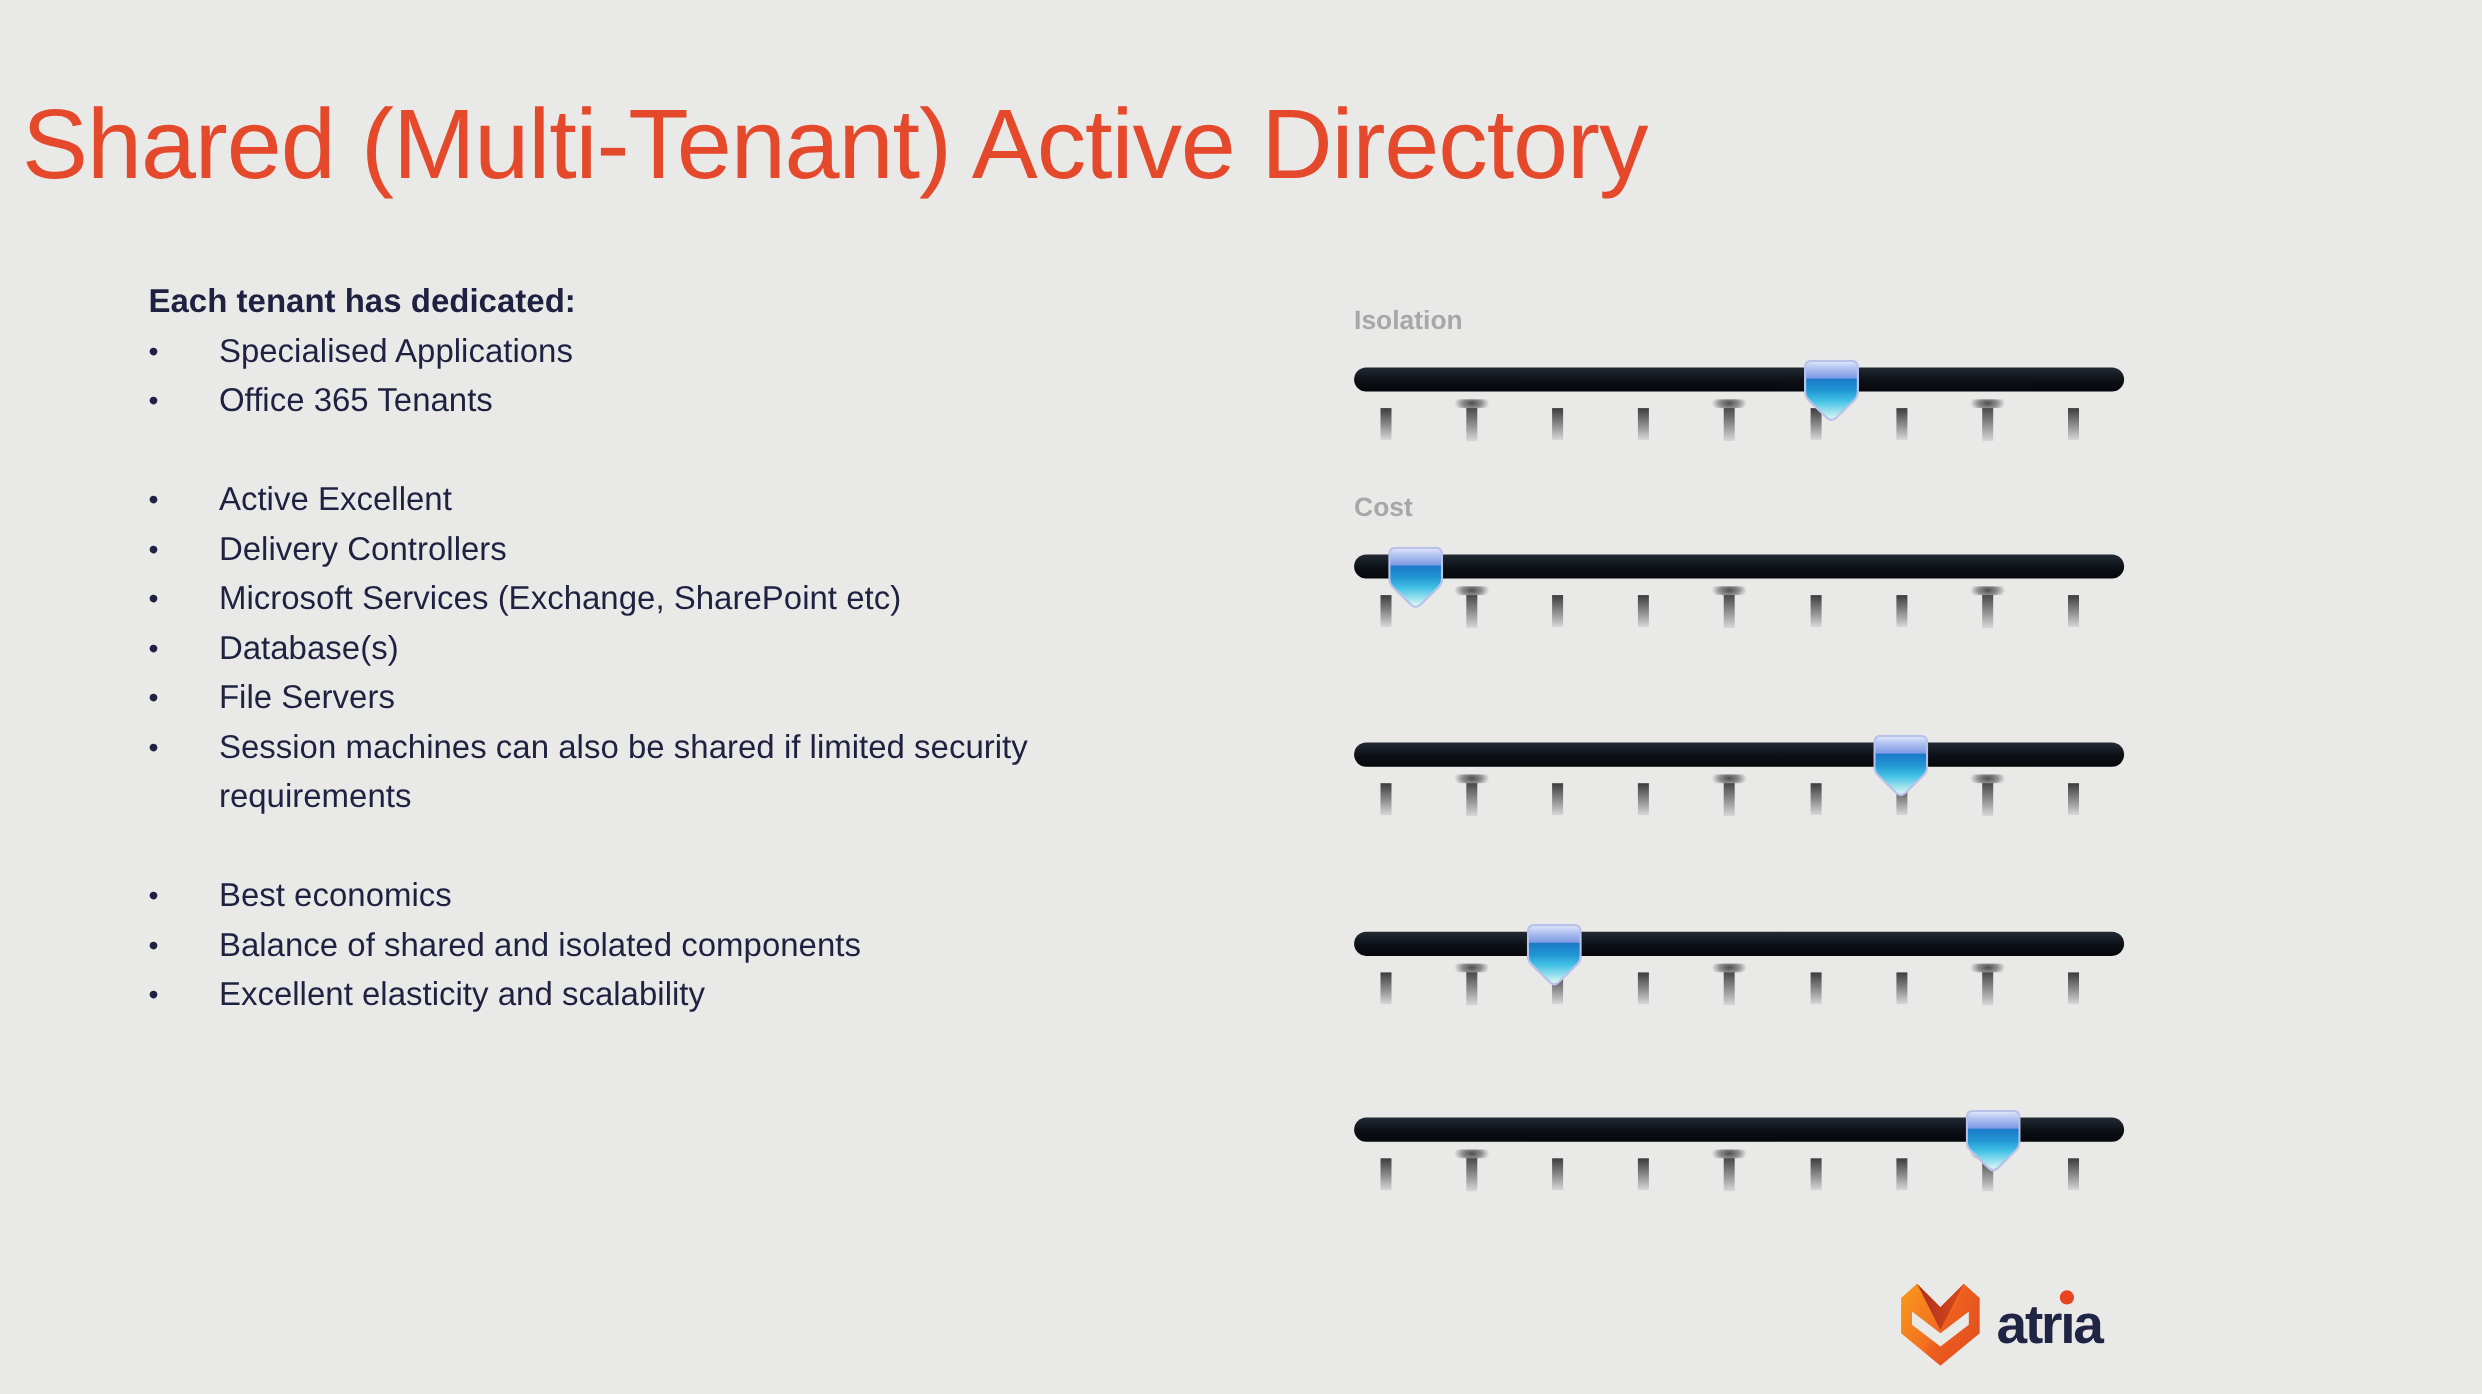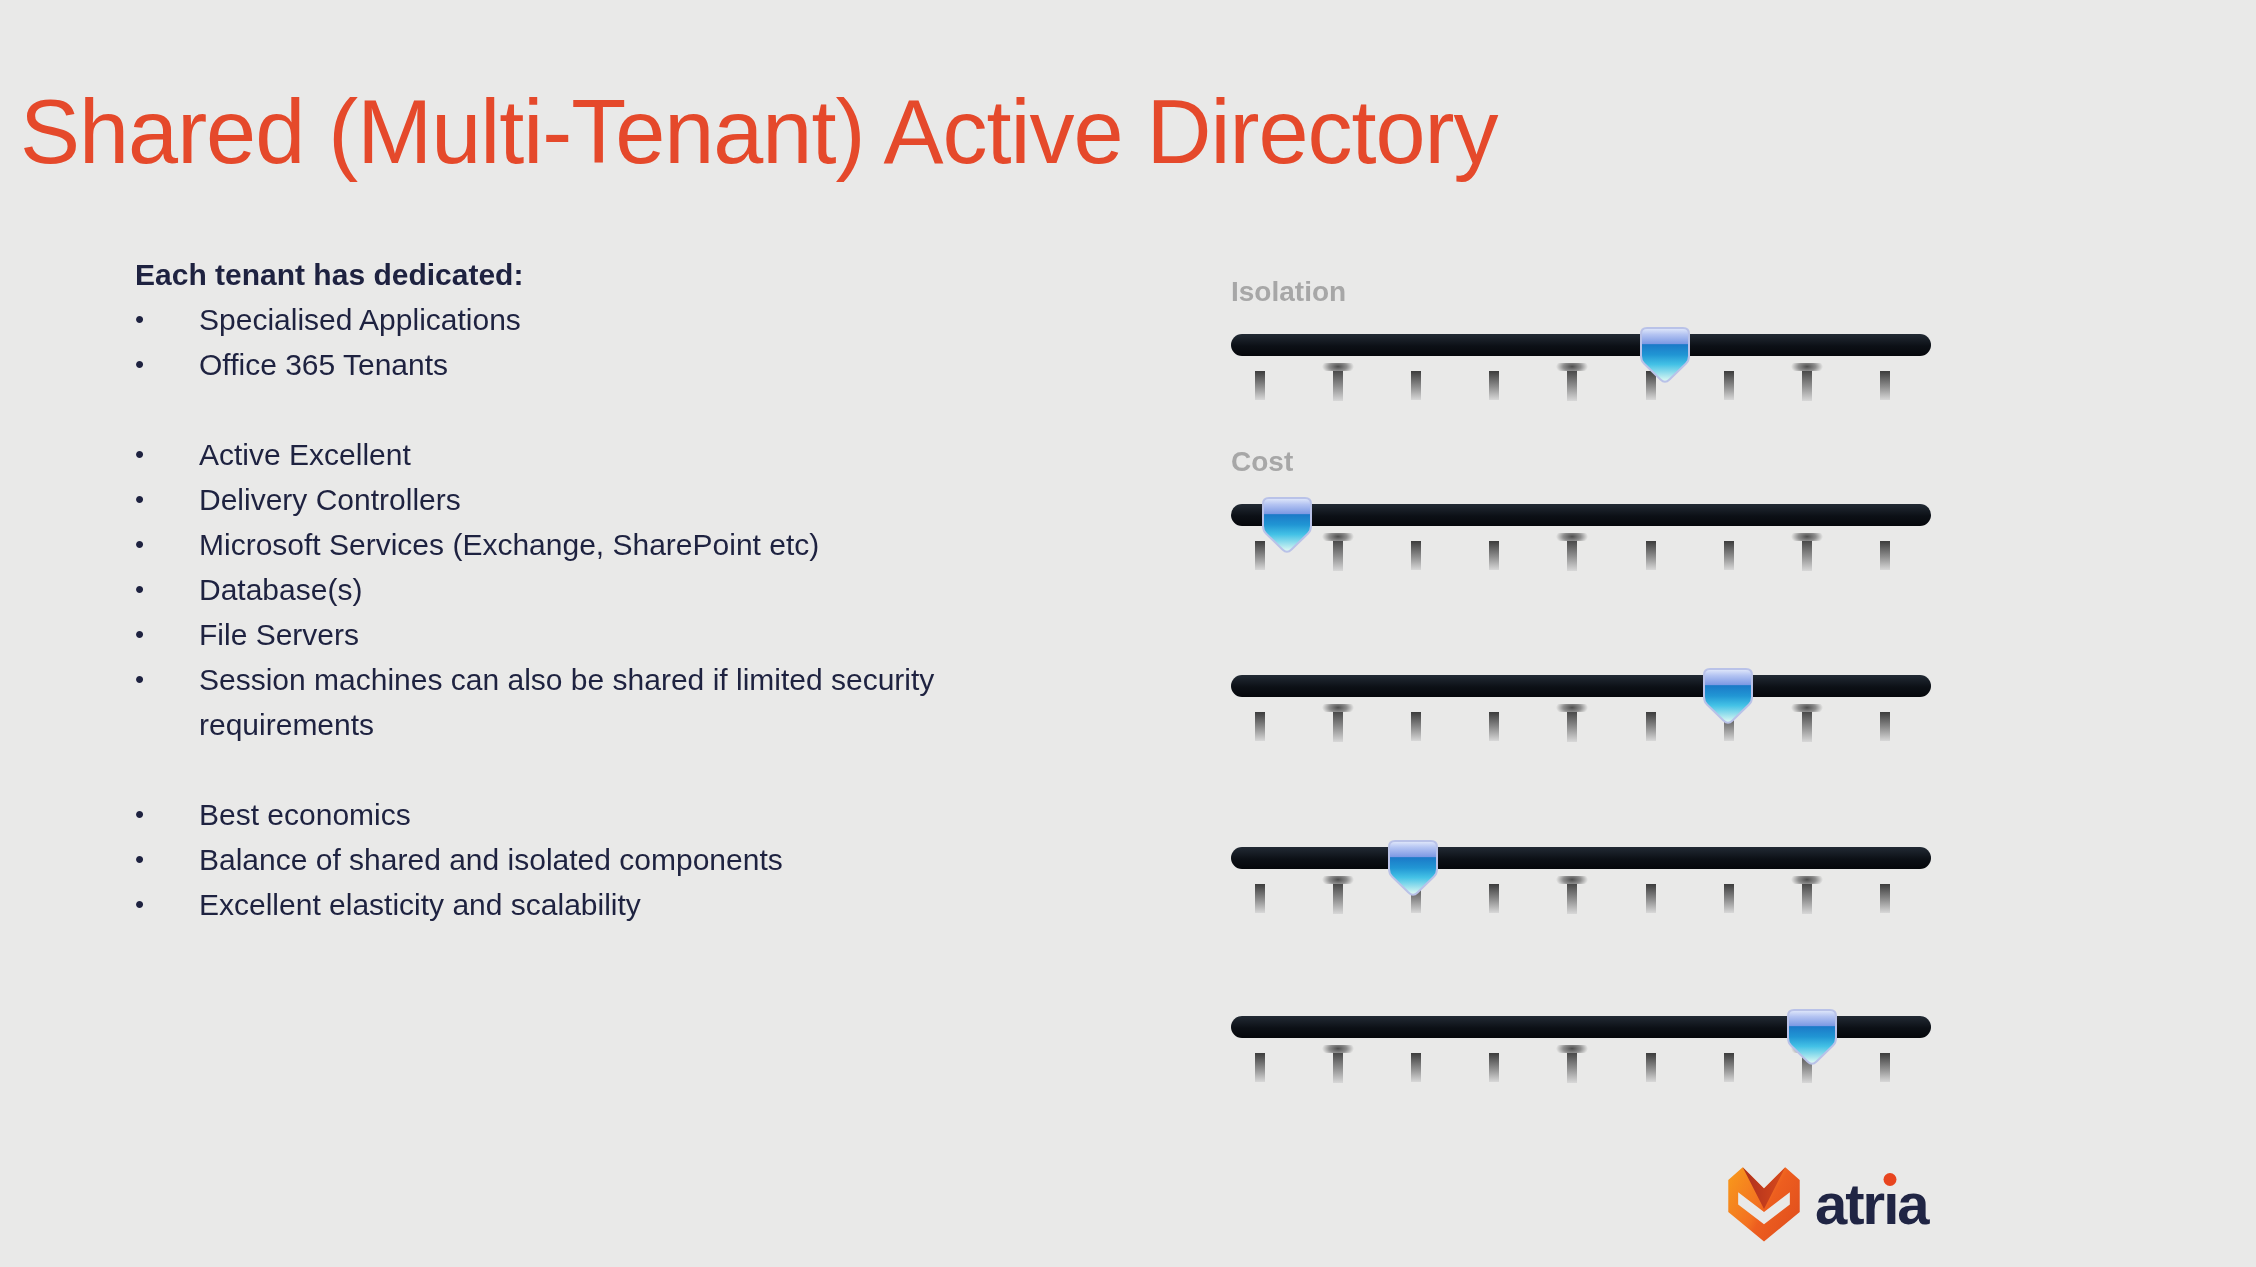--- a/index.html
+++ b/index.html
@@ -22,21 +22,21 @@
   .section + .section{margin-top:45px;}
   .section-heading{font-weight:bold;}
   .bullet-list{margin:0;padding:0;list-style:none;}
   .bullet-item{display:flex;}
   .bullet-marker{flex:none;width:64px;font-size:26px;}
   .bullet-text{width:885px;}
   
   .sliders{position:absolute;left:1231px;top:0;width:700px;height:1100px;}
   .slider-group{position:absolute;left:0;width:700px;height:145px;}
   .slider-label{
-    font-size:28px;font-weight:bold;color:#A7A7A7;line-height:44px;white-space:nowrap;
+    font-size:24px;font-weight:bold;color:#A7A7A7;line-height:44px;white-space:nowrap;
   }
   .slider-track{
     position:absolute;top:64px;left:0;width:700px;height:22px;border-radius:11px;
     background:linear-gradient(180deg,#222a34 0%,#0c1016 55%,#05070b 100%);
   }
   .slider-ticks{position:absolute;top:93px;left:0;width:700px;height:42px;}
   .tick{position:absolute;}
   .tick-bar{
     width:10px;background:linear-gradient(180deg,#3c3c3c 0%,#8f8f8f 55%,#d8d8d8 100%);
   }
@@ -44,21 +44,21 @@
   .tick-tall .tick-bar{margin-top:5px;height:33px;margin-left:11px;}
   .tick-cap{
     position:absolute;top:0;left:0;width:32px;height:8px;
     background:radial-gradient(ellipse 50% 100% at 50% 45%,#4e4e4e 0%,#8f8f8f 55%,rgba(200,200,200,0) 100%);
   }
   .slider-thumb{position:absolute;top:57px;width:50px;height:58px;z-index:3;cursor:pointer;}
   
   .logo{position:absolute;left:1726px;top:1164px;display:flex;align-items:center;}
   .logo-shield{width:76px;height:80px;}
   .logo-text{
-    font-size:58px;font-weight:bold;color:#202544;letter-spacing:-2px;
+    font-size:50px;font-weight:bold;color:#202544;letter-spacing:-2px;
     margin-left:13px;line-height:80px;white-space:nowrap;
   }
   .logo-i{position:relative;display:inline-block;}
   .i-dot{
     position:absolute;top:9px;left:50%;transform:translateX(-50%);
     width:13px;height:13px;border-radius:50%;background:#E8451F;
   }
   .svg-defs{position:absolute;width:0;height:0;}
 </style>
 </head>

